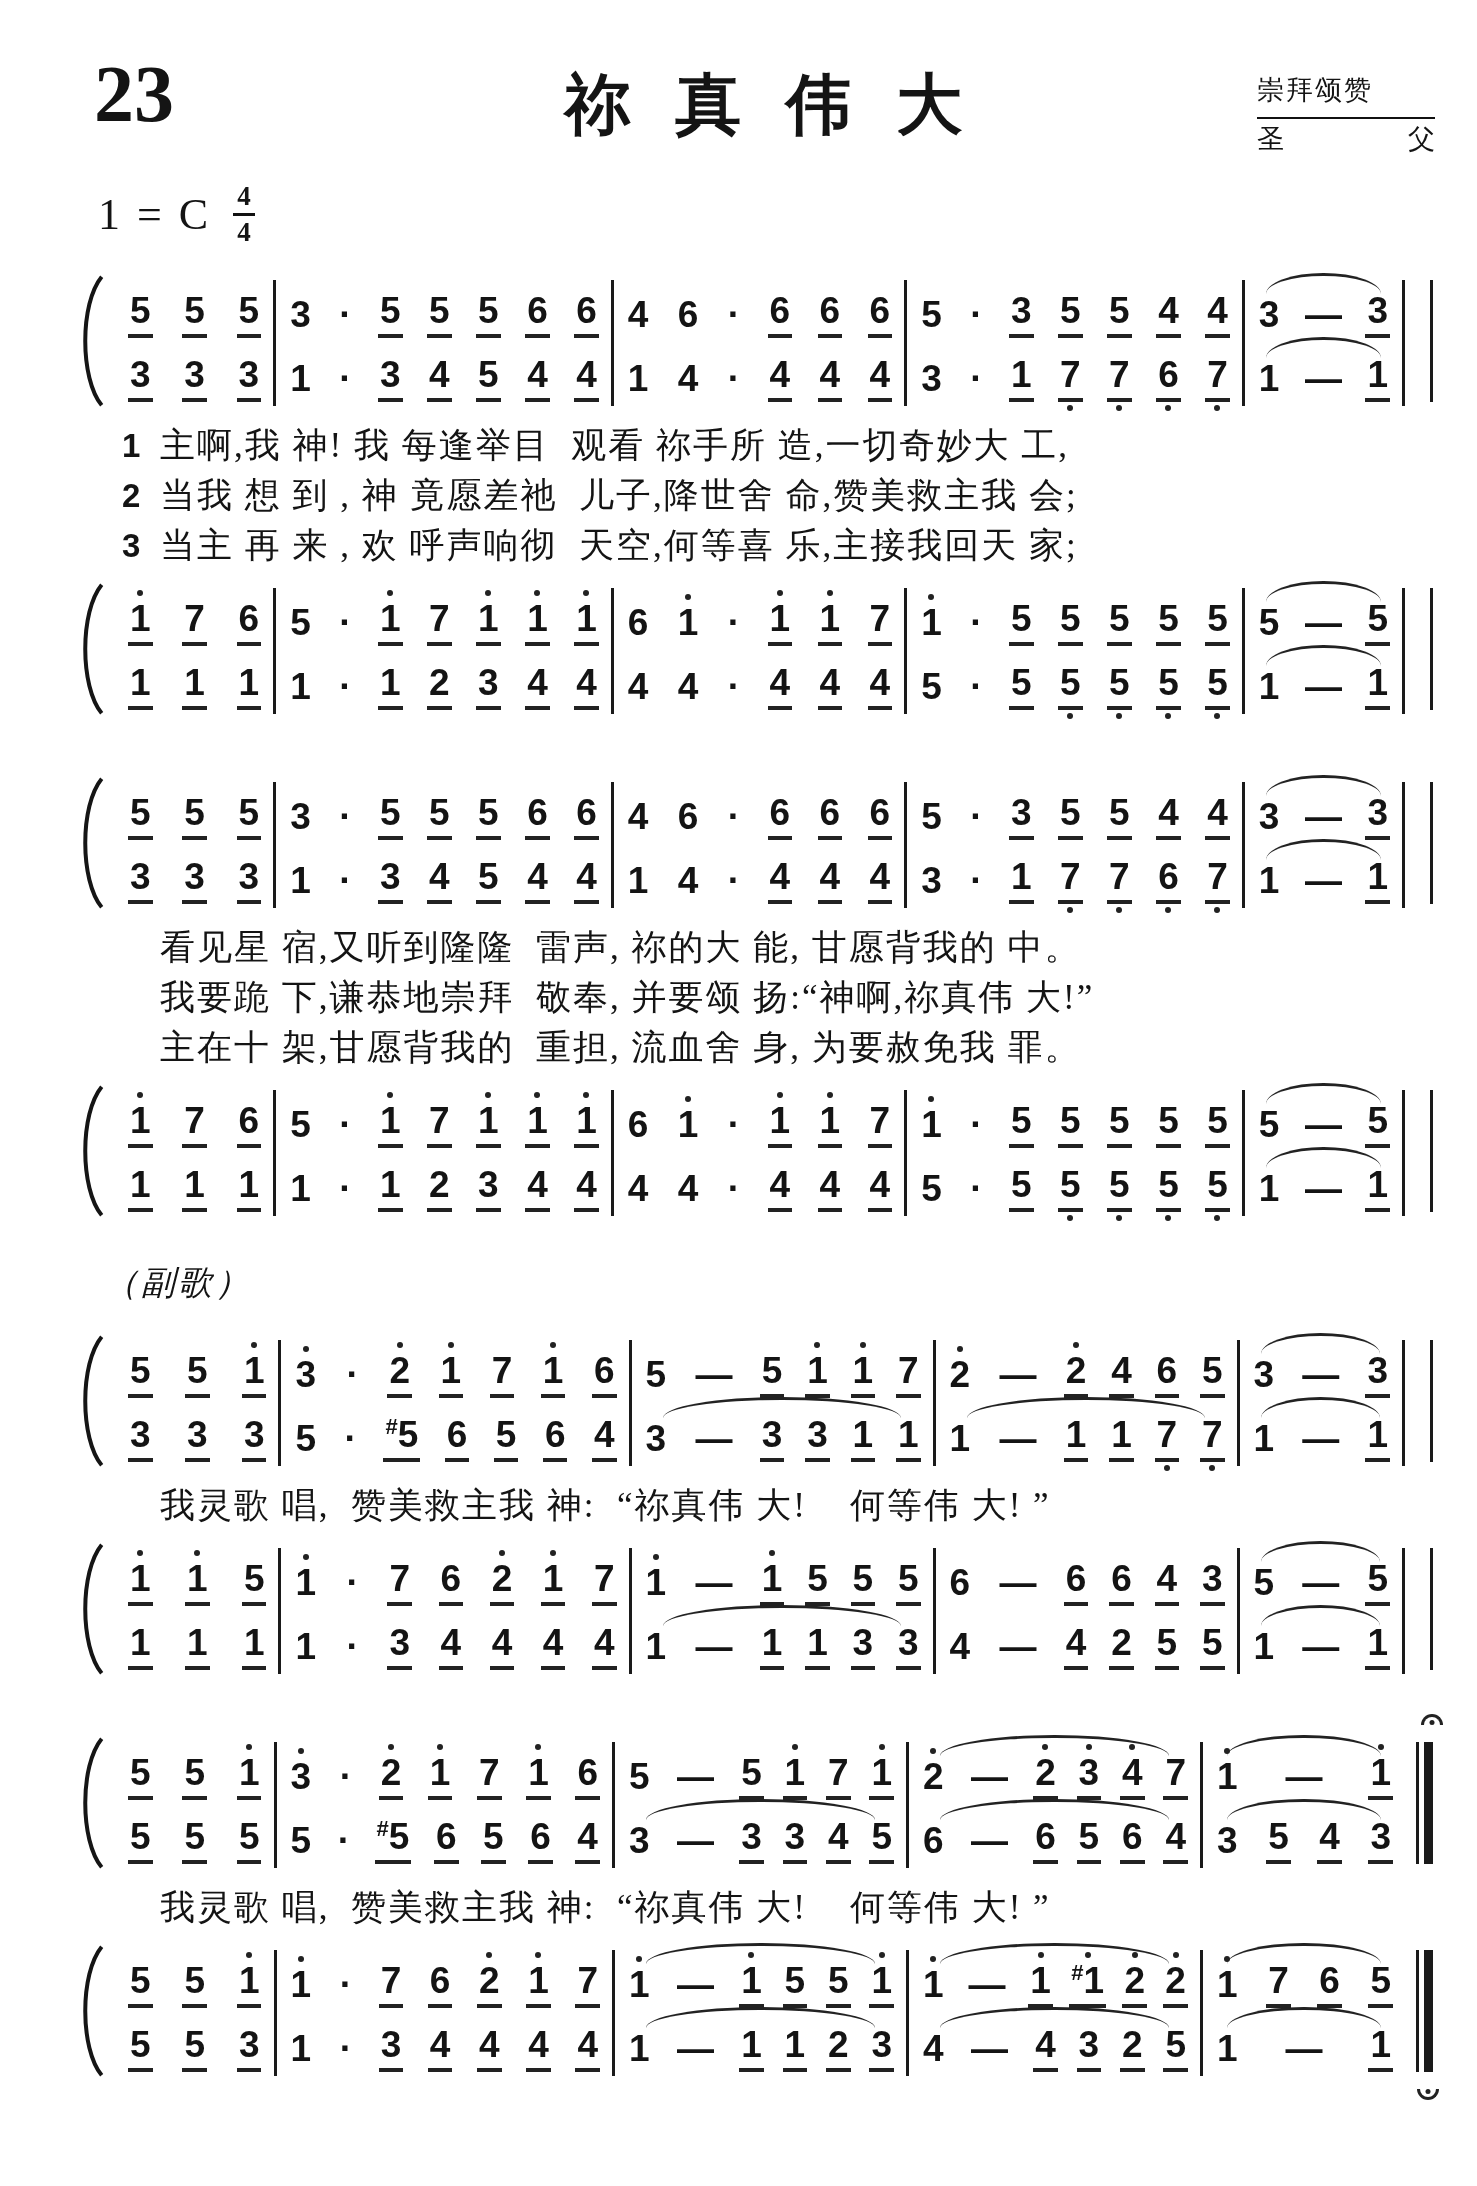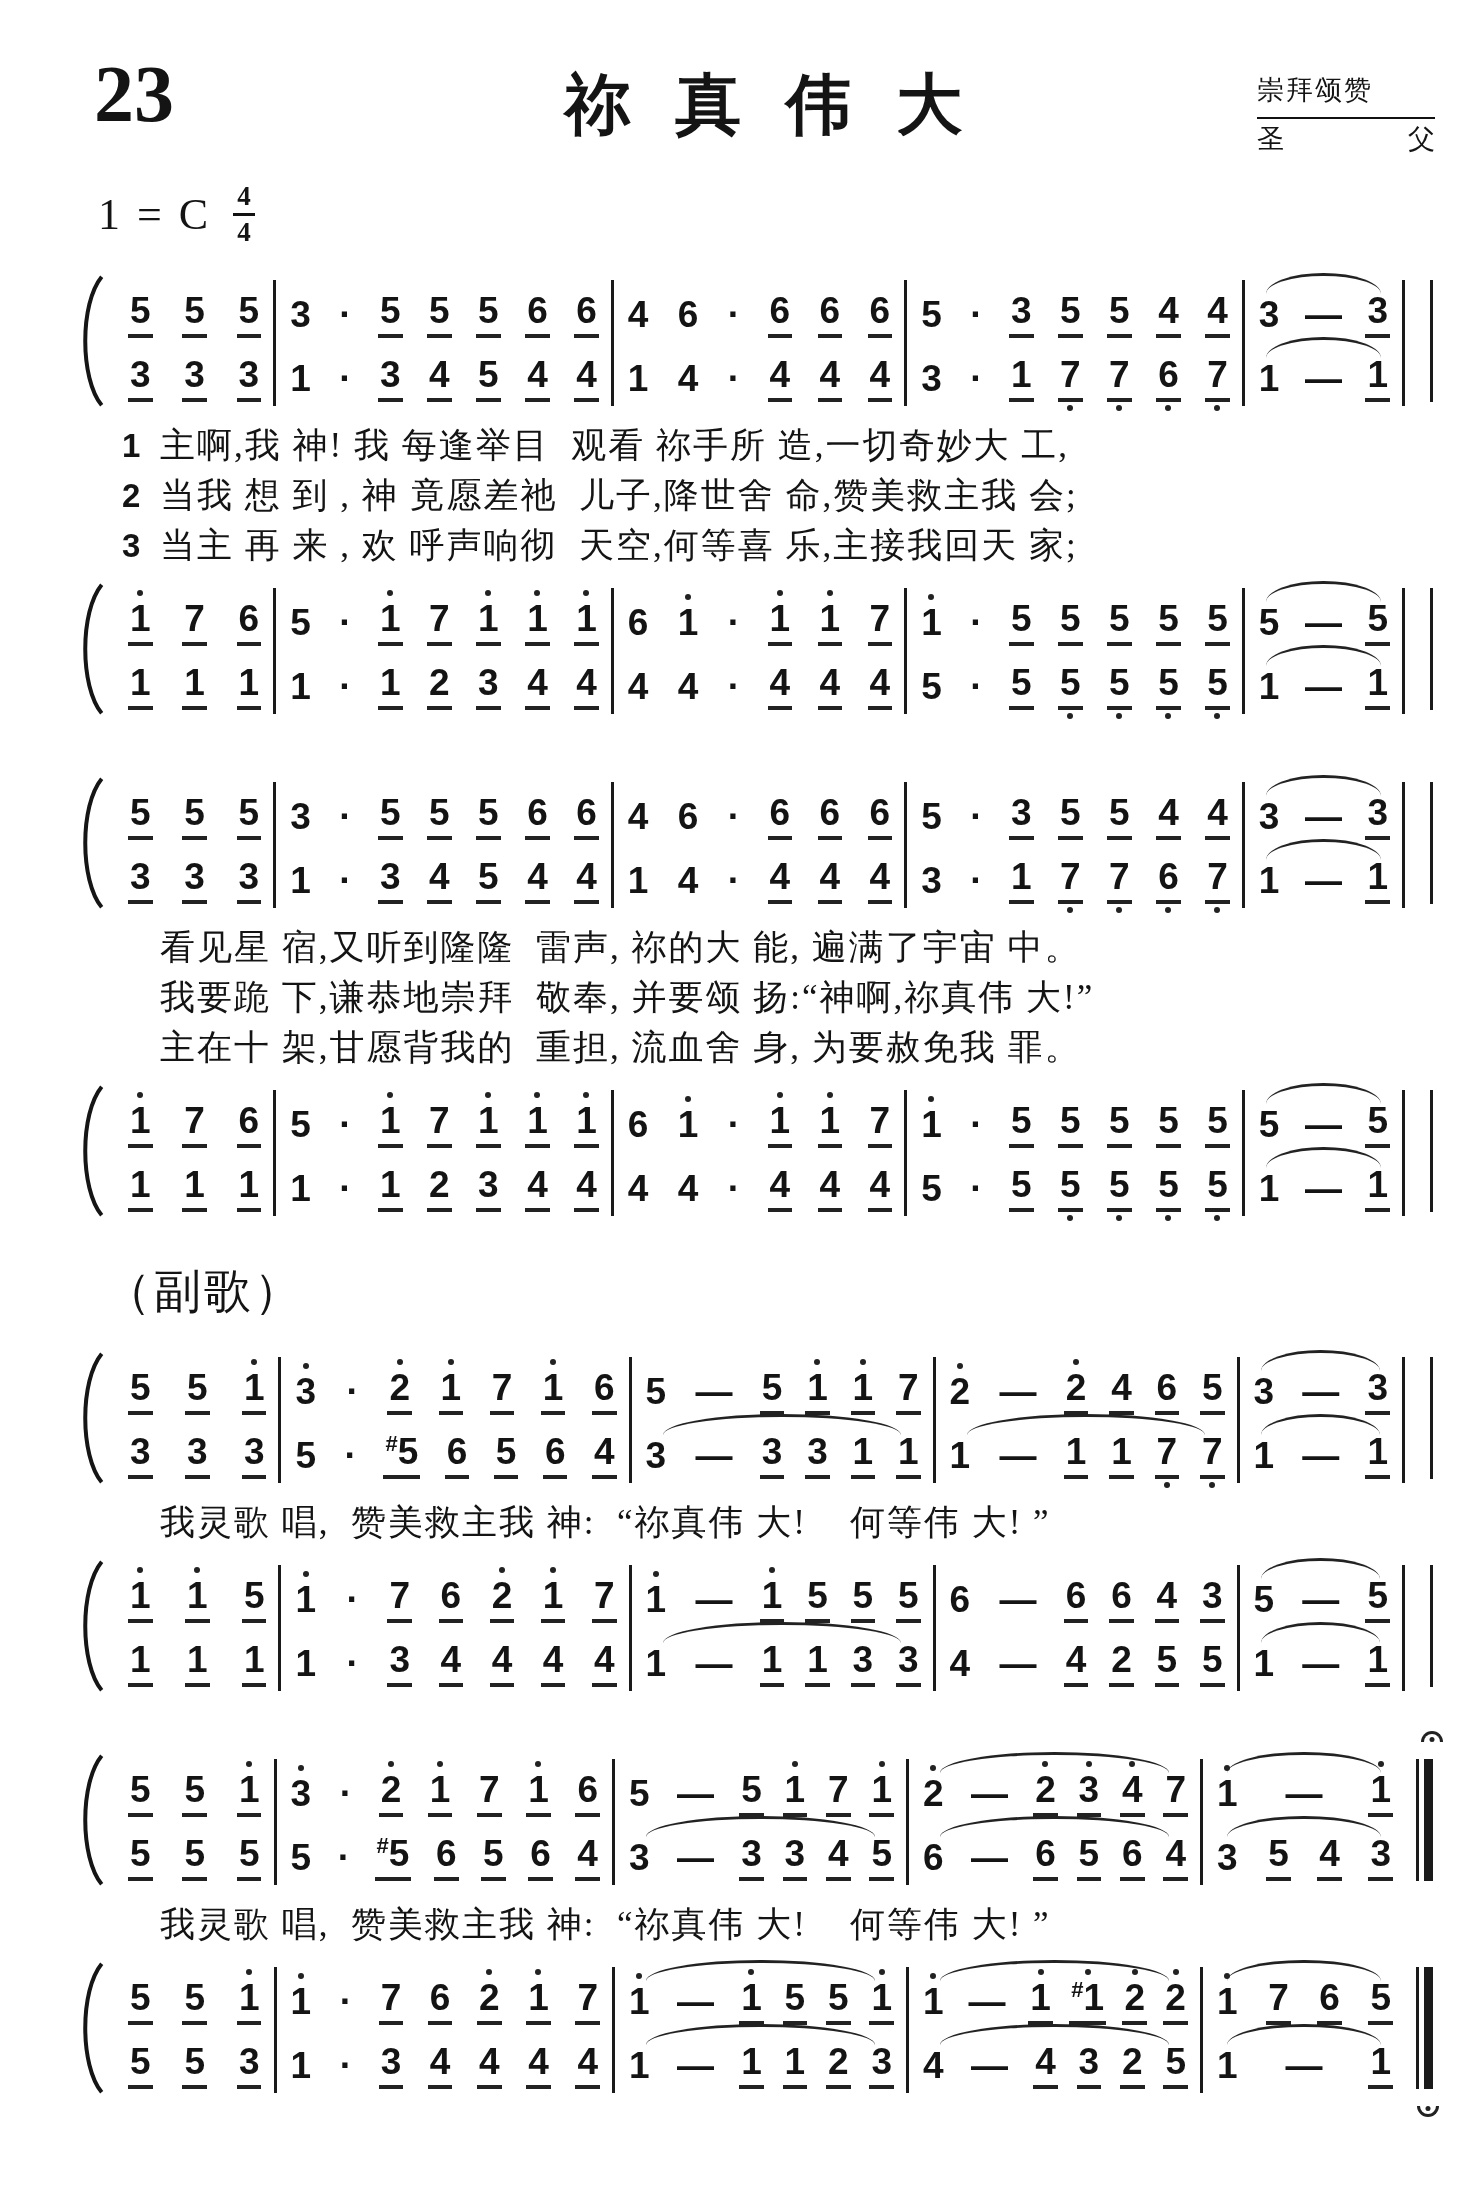--- a/index.html
+++ b/index.html
@@ -17,21 +17,21 @@
   
   .keyrow{display:flex;align-items:center;gap:22px;margin:26px 0 4px 28px;}
   .key{font-weight:normal;font-size:44px;letter-spacing:3px;white-space:pre;}
   .meter{display:inline-flex;flex-direction:column;align-items:center;font-weight:bold;font-size:27px;line-height:1;}
   .meter .mt{border-bottom:3px solid #111;padding:0 4px 3px;}
   .meter .mb{padding-top:3px;}
 
   
   .block{margin-top:30px;}
   .block + .block{margin-top:64px;}
-  .chorus-label{font-size:47px;letter-spacing:3px;margin:44px 0 0 34px;white-space:pre;}
+  .chorus-label{font-size:34px;letter-spacing:3px;margin:44px 0 0 34px;white-space:pre;font-style:italic;}
 
   .pair{display:flex;align-items:stretch;position:relative;margin-left:46px;padding-right:30px;}
   .brk{position:absolute;left:-42px;top:-2px;height:calc(100% + 4px);width:30px;}
   .mcol{display:flex;flex-direction:column;gap:14px;padding:12px 12px 4px;}
   .mrow{display:flex;justify-content:space-between;align-items:flex-end;height:50px;position:relative;}
   .mrow.slur::before{content:"";position:absolute;left:7%;right:7%;top:-15px;height:18px;
     border-top:3.5px solid #222;border-radius:50% 50% 0 0/100% 100% 0 0;}
   .pbar{width:3px;background:#1a1a1a;align-self:stretch;margin-top:4px;}
 
   .tk{font-family:"Liberation Sans",sans-serif;font-weight:bold;font-size:37px;line-height:1;
@@ -380,21 +380,21 @@
             </div>
           </div>
           <div class="pbar"></div>
           <div class="sysend">
             <div class="eb thin"></div>
           </div>
         </div>
         <div class="lyrics">
           <div class="lyric-row">
             <span class="vnum"></span>
-            <span class="ltext">看见星 宿,又听到隆隆  雷声, 祢的大 能, 遍满了宇宙 中。</span>
+            <span class="ltext">看见星 宿,又听到隆隆  雷声, 祢的大 能, 甘愿背我的 中。</span>
           </div>
           <div class="lyric-row">
             <span class="vnum"></span>
             <span class="ltext">我要跪 下,谦恭地崇拜  敬奉, 并要颂 扬:“神啊,祢真伟 大!”</span>
           </div>
           <div class="lyric-row">
             <span class="vnum"></span>
             <span class="ltext">主在十 架,甘愿背我的  重担, 流血舍 身, 为要赦免我 罪。</span>
           </div>
         </div>

